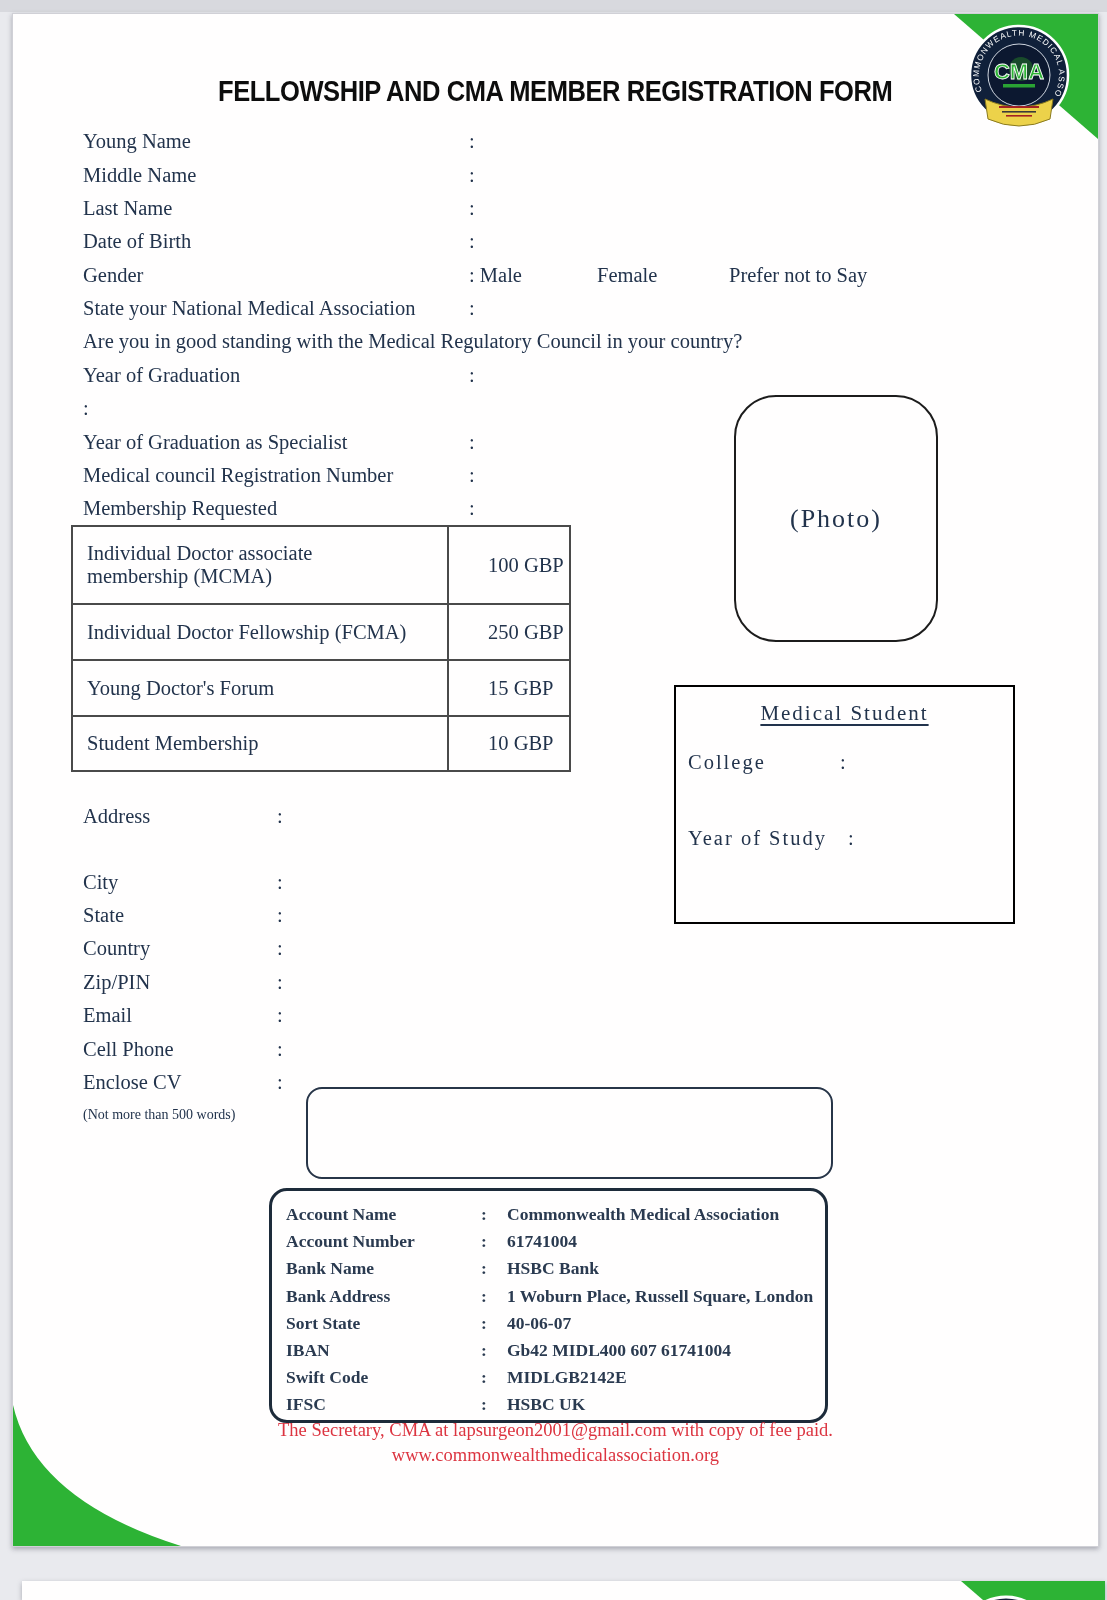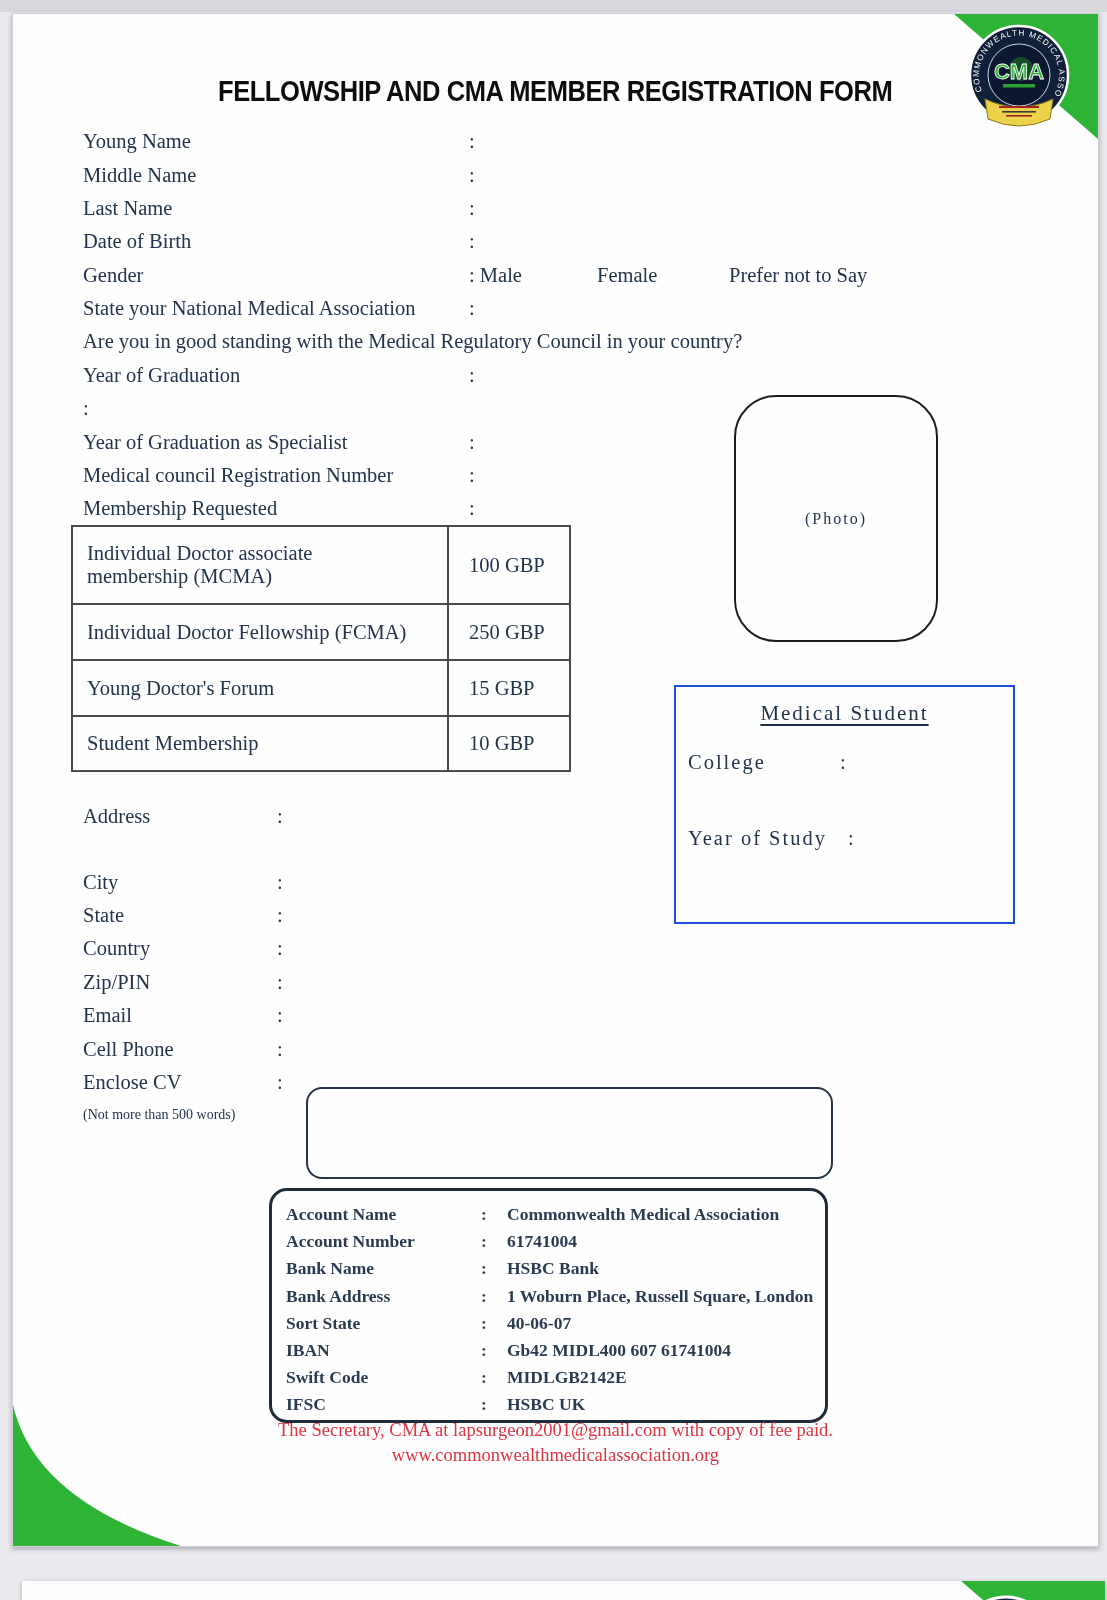--- a/index.html
+++ b/index.html
@@ -16,29 +16,29 @@
     font-family:"Liberation Sans",sans-serif;font-weight:800;font-size:29px;color:#0d0d0d;white-space:nowrap;}
   .page-title span{display:inline-block;transform:scaleX(.88);letter-spacing:-.5px;}
   .rows{position:absolute;left:70px;top:111px;width:980px;font-size:20.5px;color:#22334c;}
   .frow{display:flex;height:33.4px;align-items:center;position:relative;}
   .frow .lbl{flex:0 0 386px;}
   .gopt{position:absolute;top:0;line-height:33.4px;}
   .question{height:33.4px;line-height:33.4px;}
   table.fees{position:absolute;left:58px;top:511px;width:498px;border-collapse:collapse;
     font-size:20.5px;color:#22334c;table-layout:fixed;}
   table.fees td{border:2px solid #4a4a4a;padding:0 0 0 14px;vertical-align:middle;}
-  table.fees td.price{padding-left:20px;}
+  table.fees td.price{padding-left:39px;}
   table.fees tr:nth-child(1) td{height:76px;}
   table.fees tr:nth-child(2) td{height:54px;}
   table.fees tr:nth-child(3) td{height:54px;}
   table.fees tr:nth-child(4) td{height:53px;}
   .photo-box{position:absolute;left:721px;top:381px;width:200px;height:243px;border:2.5px solid #1c1c1c;
     border-radius:42px;display:flex;align-items:center;justify-content:center;}
-  .photo-box .ph{font-size:16px;letter-spacing:2px;color:#22334c;}
-  .student-box{position:absolute;left:661px;top:671px;width:337px;height:235px;border:2px solid #1d4ed8;
+  .photo-box .ph{font-size:26px;letter-spacing:2px;color:#22334c;}
+  .student-box{position:absolute;left:661px;top:671px;width:337px;height:235px;border:2px solid #000000;
     color:#22334c;font-size:20.5px;letter-spacing:2px;}
   .student-box .sb-title{margin-top:14px;text-align:center;text-decoration:underline;
     text-underline-offset:4px;font-size:21px;}
   .sb-row{position:absolute;left:12px;display:flex;align-items:flex-end;}
   .sb-row .sb-lbl{flex:0 0 152px;}
   .sb-row.r1{top:64px;}
   .sb-row.r2{top:140px;}
   .addr{position:absolute;left:70px;top:786px;width:700px;font-size:20.5px;color:#22334c;}
   .addr .frow .lbl{flex:0 0 194px;}
   .addr .spacer{height:32px;}

